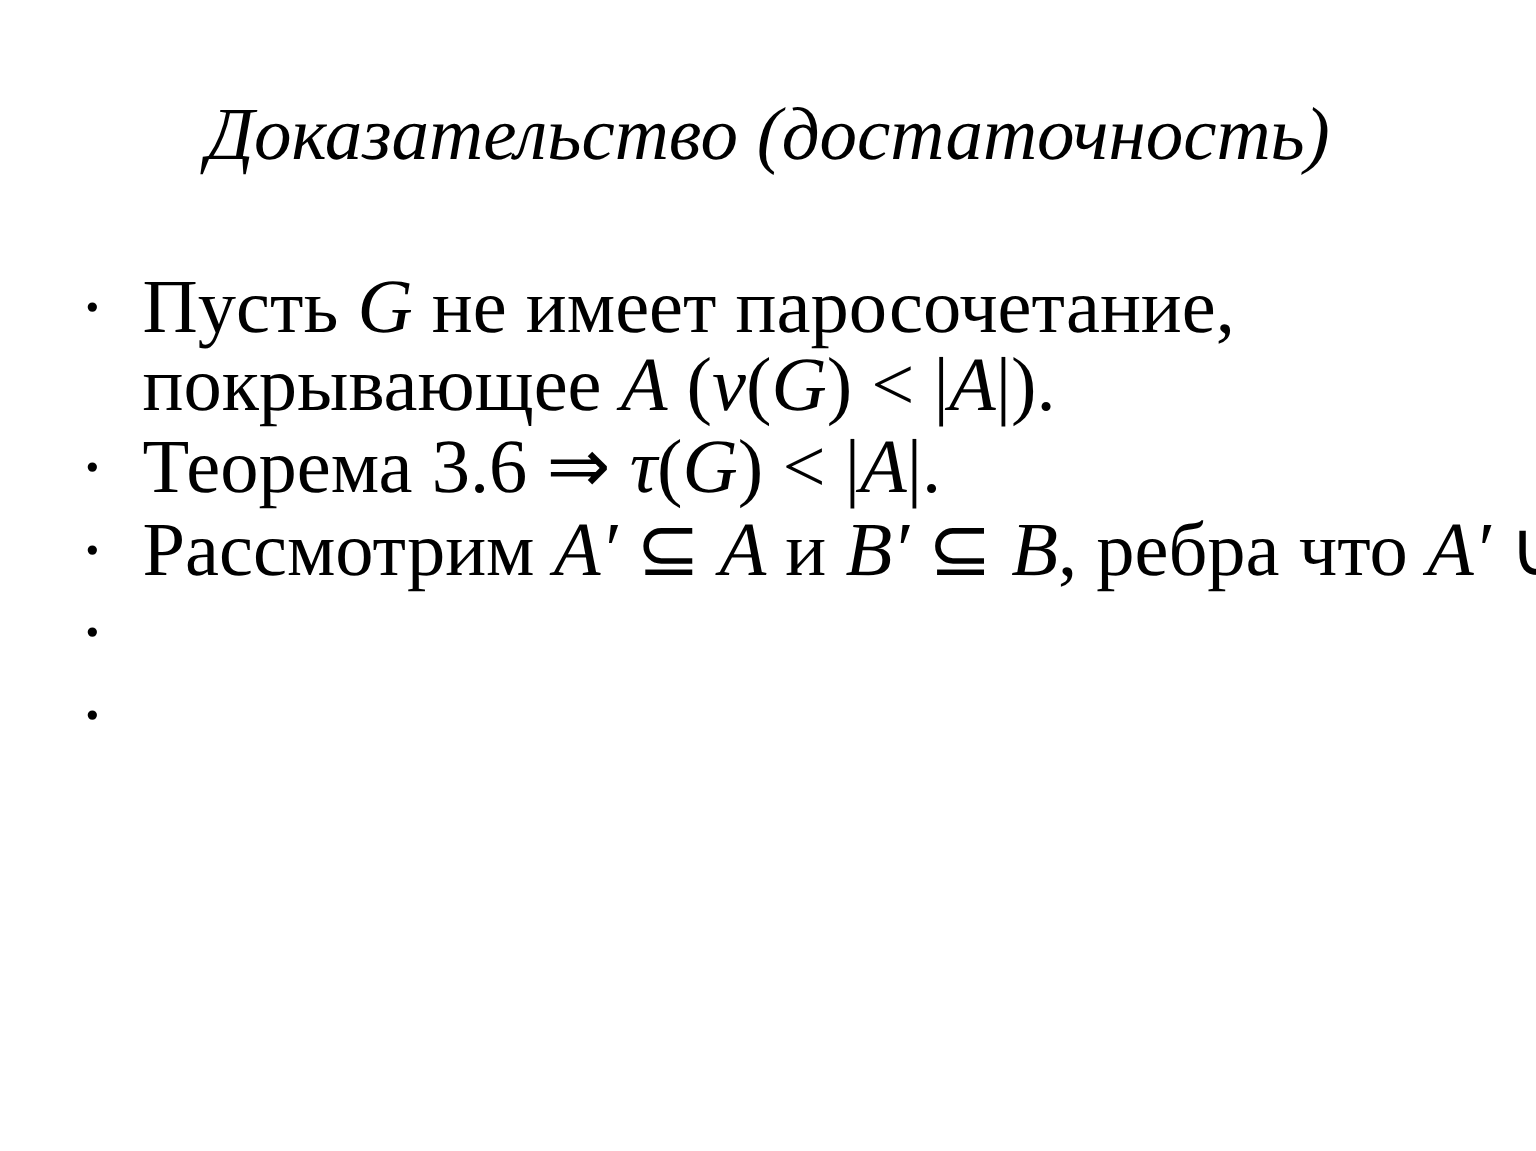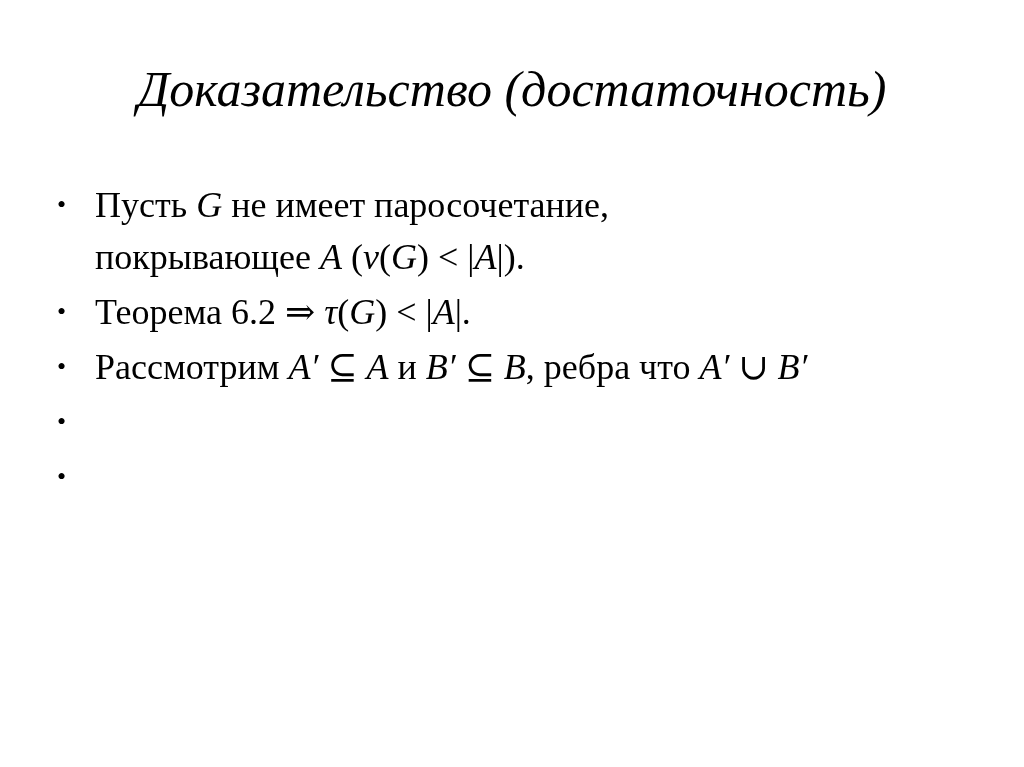--- a/index.html
+++ b/index.html
@@ -35,22 +35,23 @@
     align-items: flex-start;
     margin-bottom: 3px;
   }
   .marker {
     flex: 0 0 38px;
     font-size: 26px;
     line-height: 52px;
     text-align: left;
   }
   .content {
-    font-size: 36px;
+    font-size: 51px;
     line-height: 52px;
+    font-family: Liberation Serif, serif;
   }
   .line { white-space: nowrap; }
   .seg { font-style: normal; }
   .seg.it { font-style: italic; }
 </style>
 </head>
 <body>
 
 <div class="slide" style="background: rgb(255, 255, 255); color: rgb(0, 0, 0);">
   <h1 class="title">Доказательство (достаточность)</h1>
@@ -58,21 +59,21 @@
       <div class="bullet">
         <span class="marker">•</span>
         <div class="content">
           <div class="line"><span class="seg">Пусть </span><span class="seg it">G</span><span class="seg"> не имеет паросочетание,</span></div>
           <div class="line"><span class="seg">покрывающее </span><span class="seg it">A</span><span class="seg"> (</span><span class="seg it">ν</span><span class="seg">(</span><span class="seg it">G</span><span class="seg">) &lt; |</span><span class="seg it">A</span><span class="seg">|).</span></div>
         </div>
       </div>
       <div class="bullet">
         <span class="marker">•</span>
         <div class="content">
-          <div class="line"><span class="seg">Теорема 6.2 ⇒ </span><span class="seg it">τ</span><span class="seg">(</span><span class="seg it">G</span><span class="seg">) &lt; |</span><span class="seg it">A</span><span class="seg">|.</span></div>
+          <div class="line"><span class="seg">Теорема 3.6 ⇒ </span><span class="seg it">τ</span><span class="seg">(</span><span class="seg it">G</span><span class="seg">) &lt; |</span><span class="seg it">A</span><span class="seg">|.</span></div>
         </div>
       </div>
       <div class="bullet">
         <span class="marker">•</span>
         <div class="content">
           <div class="line"><span class="seg">Рассмотрим </span><span class="seg it">A′</span><span class="seg"> ⊆ </span><span class="seg it">A</span><span class="seg"> и </span><span class="seg it">B′</span><span class="seg"> ⊆ </span><span class="seg it">B</span><span class="seg">, ребра что </span><span class="seg it">A′</span><span class="seg"> ∪ </span><span class="seg it">B′</span></div>
         </div>
       </div>
       <div class="bullet">
         <span class="marker">•</span>

